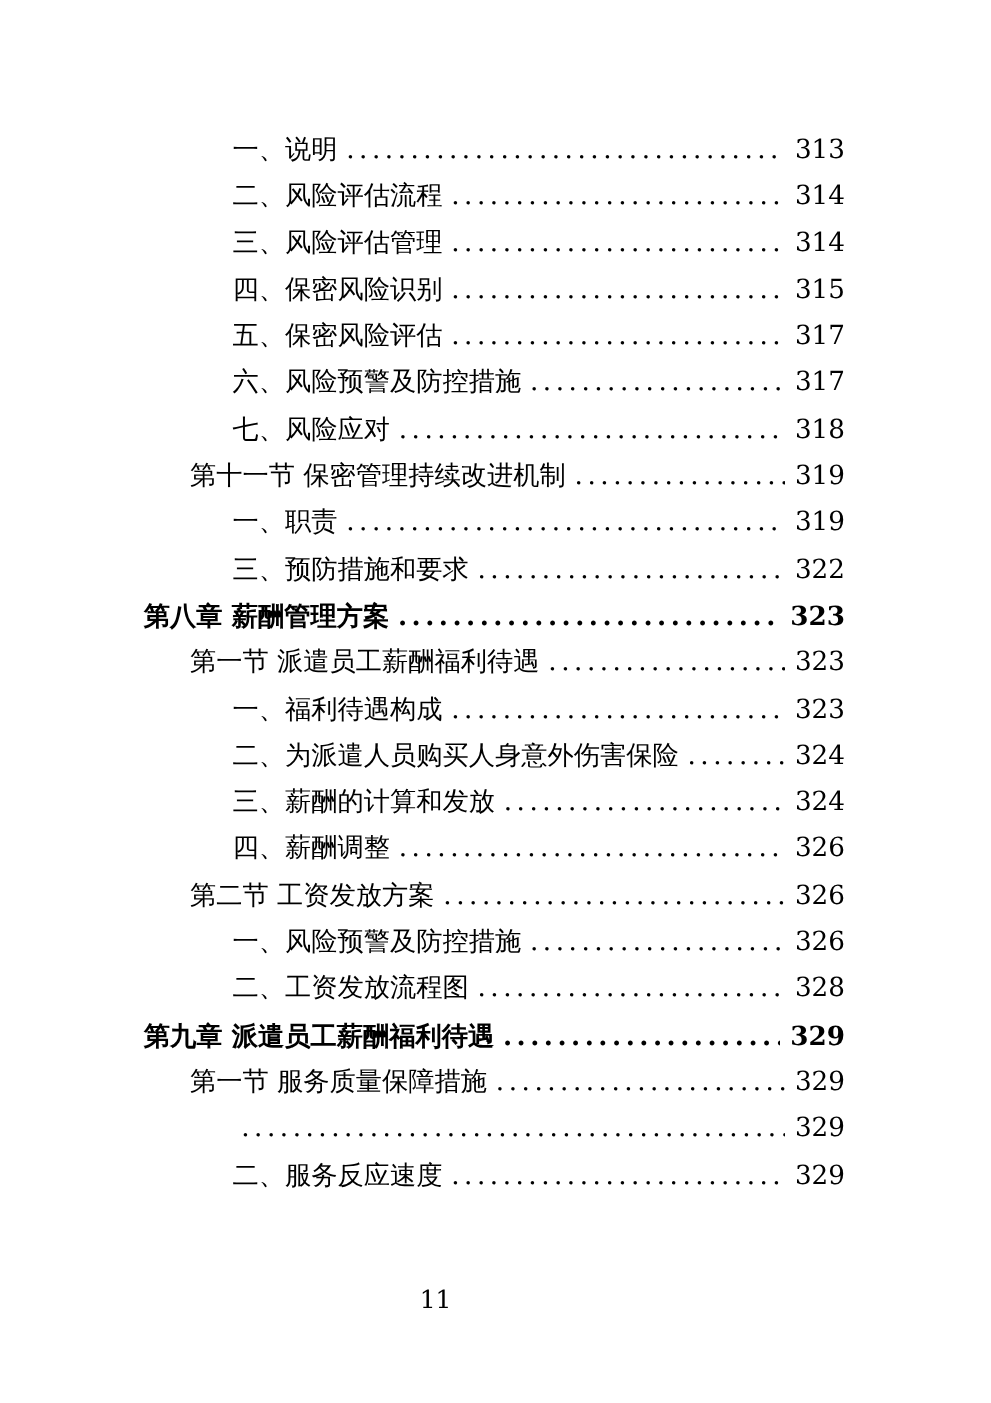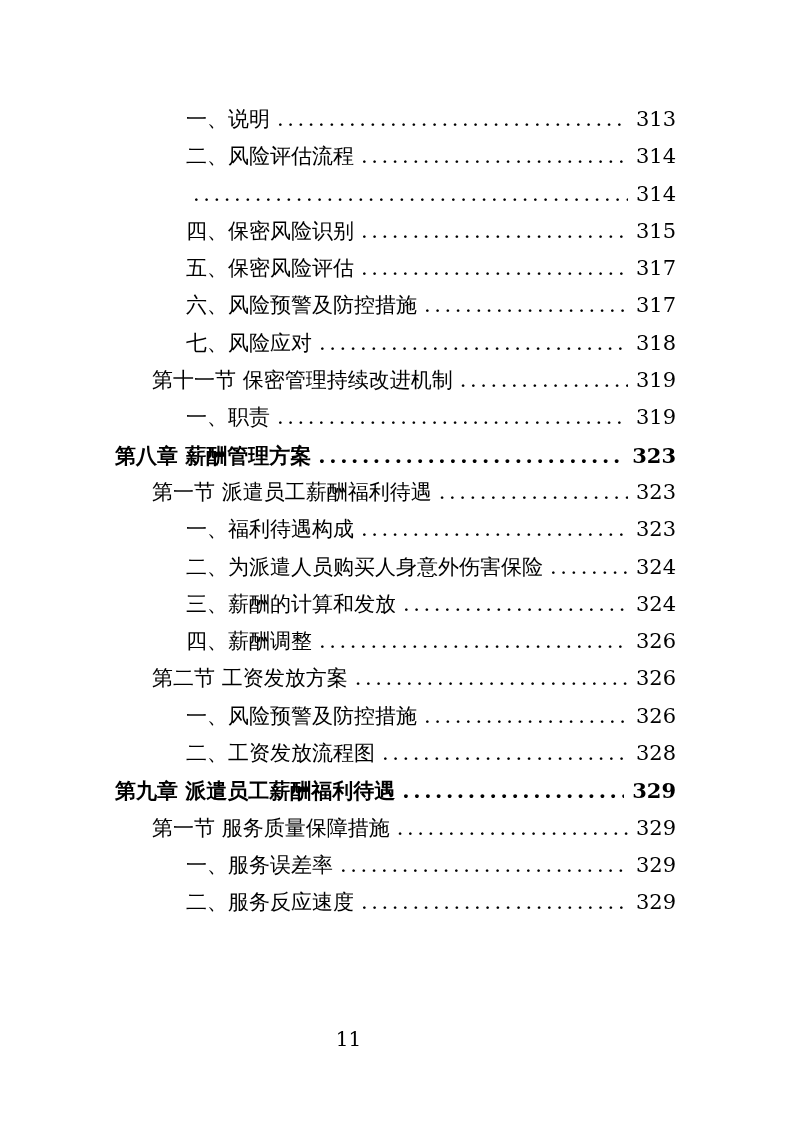--- a/index.html
+++ b/index.html
@@ -69,20 +69,21 @@
       <span class="toc-label">一、说明</span>
       <span class="toc-leader"></span>
       <span class="toc-page">313</span>
     </div>
       <div class="toc-row sub">
       <span class="toc-label">二、风险评估流程</span>
       <span class="toc-leader"></span>
       <span class="toc-page">314</span>
     </div>
       <div class="toc-row sub">
+      <span class="toc-label">三、风险评估管理</span>
       <span class="toc-leader"></span>
       <span class="toc-page">314</span>
     </div>
       <div class="toc-row sub">
       <span class="toc-label">四、保密风险识别</span>
       <span class="toc-leader"></span>
       <span class="toc-page">315</span>
     </div>
       <div class="toc-row sub">
       <span class="toc-label">五、保密风险评估</span>
@@ -101,20 +102,25 @@
     </div>
       <div class="toc-row section">
       <span class="toc-label">第十一节 保密管理持续改进机制</span>
       <span class="toc-leader"></span>
       <span class="toc-page">319</span>
     </div>
       <div class="toc-row sub">
       <span class="toc-label">一、职责</span>
       <span class="toc-leader"></span>
       <span class="toc-page">319</span>
+    </div>
+      <div class="toc-row sub">
+      <span class="toc-label">三、预防措施和要求</span>
+      <span class="toc-leader"></span>
+      <span class="toc-page">322</span>
     </div>
       <div class="toc-row chapter">
       <span class="toc-label">第八章 薪酬管理方案</span>
       <span class="toc-leader"></span>
       <span class="toc-page">323</span>
     </div>
       <div class="toc-row section">
       <span class="toc-label">第一节 派遣员工薪酬福利待遇</span>
       <span class="toc-leader"></span>
       <span class="toc-page">323</span>
@@ -158,21 +164,20 @@
       <span class="toc-label">第九章 派遣员工薪酬福利待遇</span>
       <span class="toc-leader"></span>
       <span class="toc-page">329</span>
     </div>
       <div class="toc-row section">
       <span class="toc-label">第一节 服务质量保障措施</span>
       <span class="toc-leader"></span>
       <span class="toc-page">329</span>
     </div>
       <div class="toc-row sub">
-      <span class="toc-label">一、服务误差率</span>
       <span class="toc-leader"></span>
       <span class="toc-page">329</span>
     </div>
       <div class="toc-row sub">
       <span class="toc-label">二、服务反应速度</span>
       <span class="toc-leader"></span>
       <span class="toc-page">329</span>
     </div>
     </div>
 

